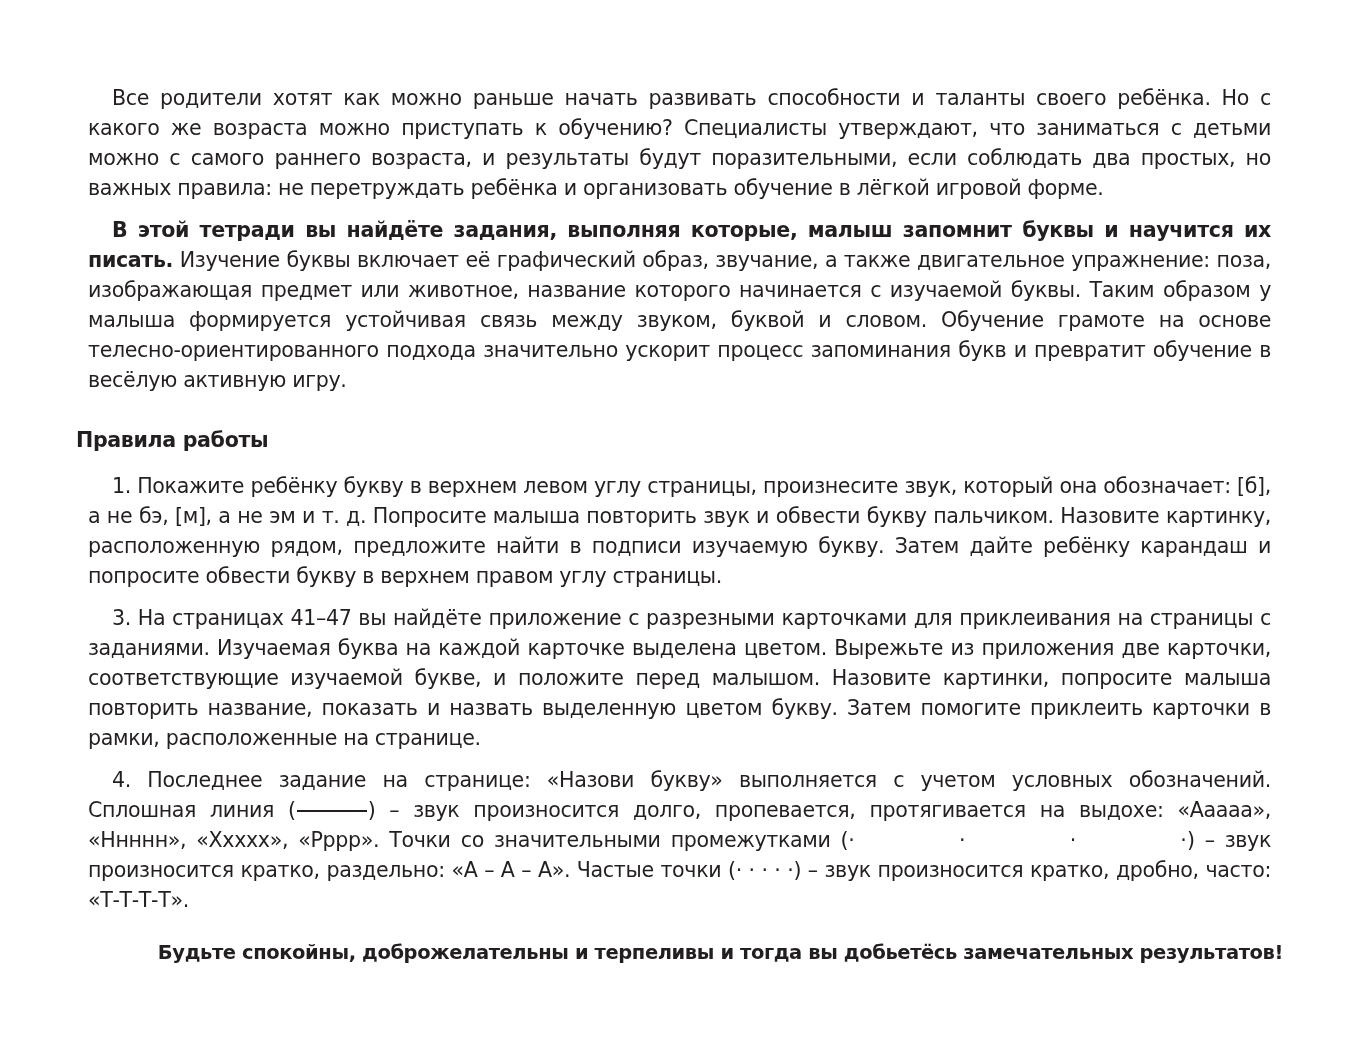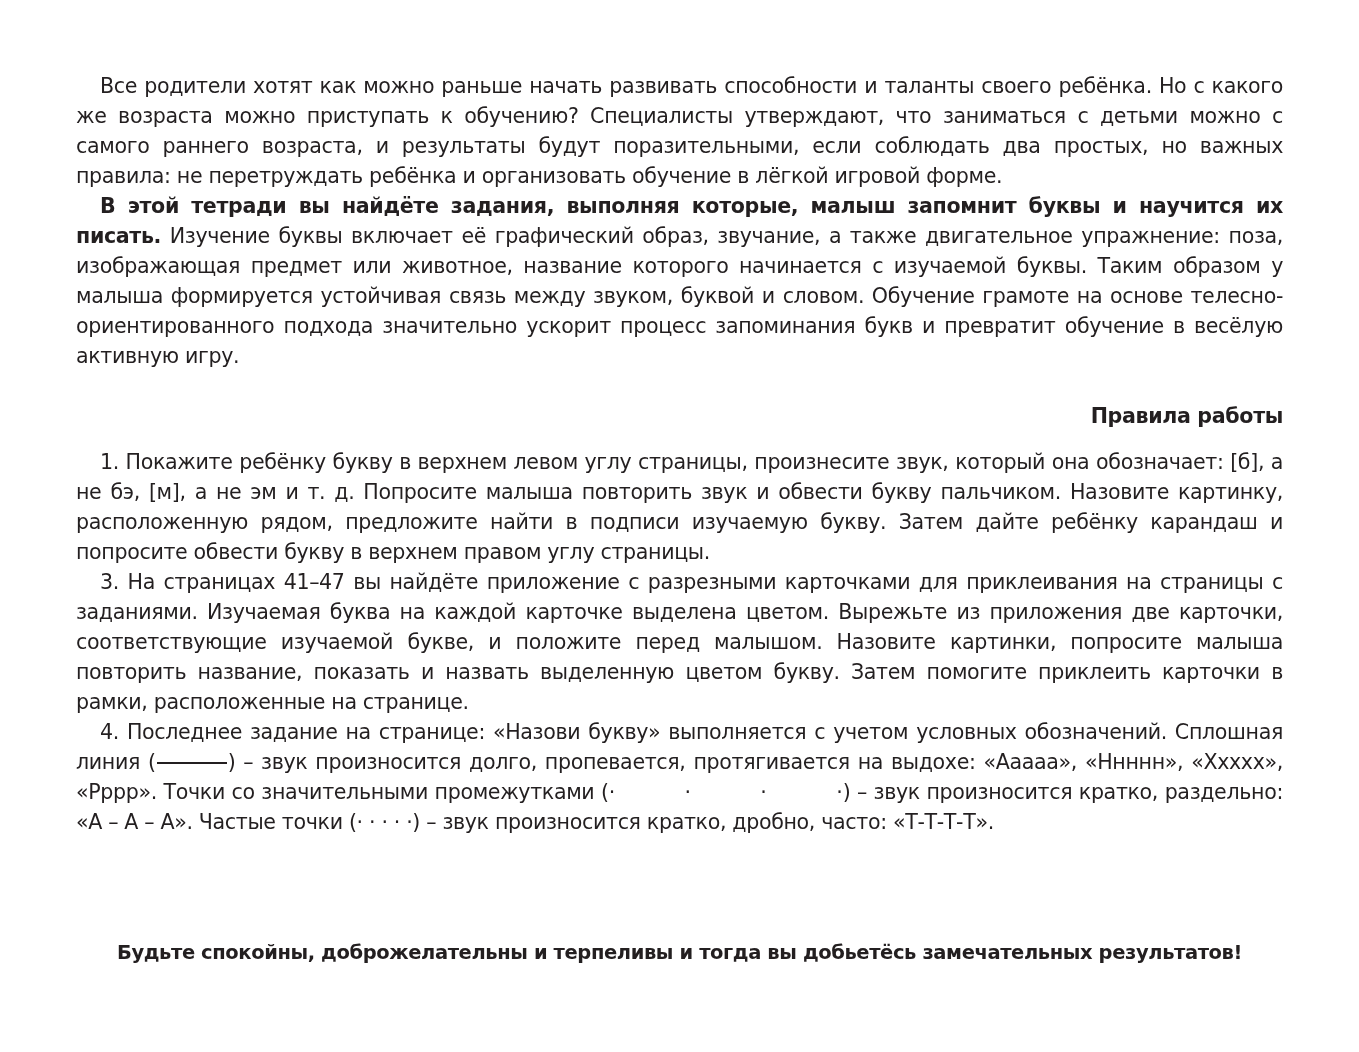--- a/index.html
+++ b/index.html
@@ -6,35 +6,35 @@
   body {
     width: 1359px; height: 1052px; position: relative; overflow: hidden;
     font-family: "DejaVu Sans", sans-serif;
     color: #231f20;
   }
   .page {
     position: absolute; left: 76px; top: 71px; width: 1207px;
     font-size: 20.6px; line-height: 30px;
     letter-spacing: -0.35px;
   }
-  .para { margin: 0; text-align: justify; text-indent: 24px; }
+  .para { margin: 12px; text-align: justify; text-indent: 24px; }
   .heading {
-    text-align: right; font-weight: bold; margin: 30px 0 16px 0;
+    text-align: left; font-weight: bold; margin: 30px 0 16px 0;
     text-indent: 0;
   }
   .b { font-weight: bold; }
   .i { }
   .line-sym {
     display: inline-block; width: 70px; height: 0; border-top: 2px solid #231f20;
     vertical-align: middle; margin: 0 1px;
   }
   .dots-sparse { letter-spacing: 0; white-space: pre; }
   .footer {
     position: absolute; left: 76px; top: 938px; width: 1207px;
-    text-align: center; font-weight: bold; font-size: 19.5px; line-height: 30px;
+    text-align: right; font-weight: bold; font-size: 19.5px; line-height: 30px;
     letter-spacing: -0.4px;
   }
 </style>
 </head>
 <body>
 
 <div class="page">
   <p class="para">Все родители хотят как можно раньше начать развивать способности и таланты своего ребёнка. Но с какого же возраста можно приступать к обучению? Специалисты утверждают, что заниматься с детьми можно с самого раннего возраста, и результаты будут поразительными, если соблюдать два простых, но важных правила: не перетруждать ребёнка и организовать обучение в лёгкой игровой форме.</p>
   <p class="para"><span class="b">В этой тетради вы найдёте задания, выполняя которые, малыш запомнит буквы и научится их писать.</span><span> Изучение буквы включает её графический образ, звучание, а также двигательное упражнение: поза, изображающая предмет или животное, название которого начинается с изучаемой буквы. Таким образом у малыша формируется устойчивая связь между звуком, буквой и словом. Обучение грамоте на основе телесно-ориентированного подхода значительно ускорит процесс запоминания букв и превратит обучение в весёлую активную игру.</span></p>
 

